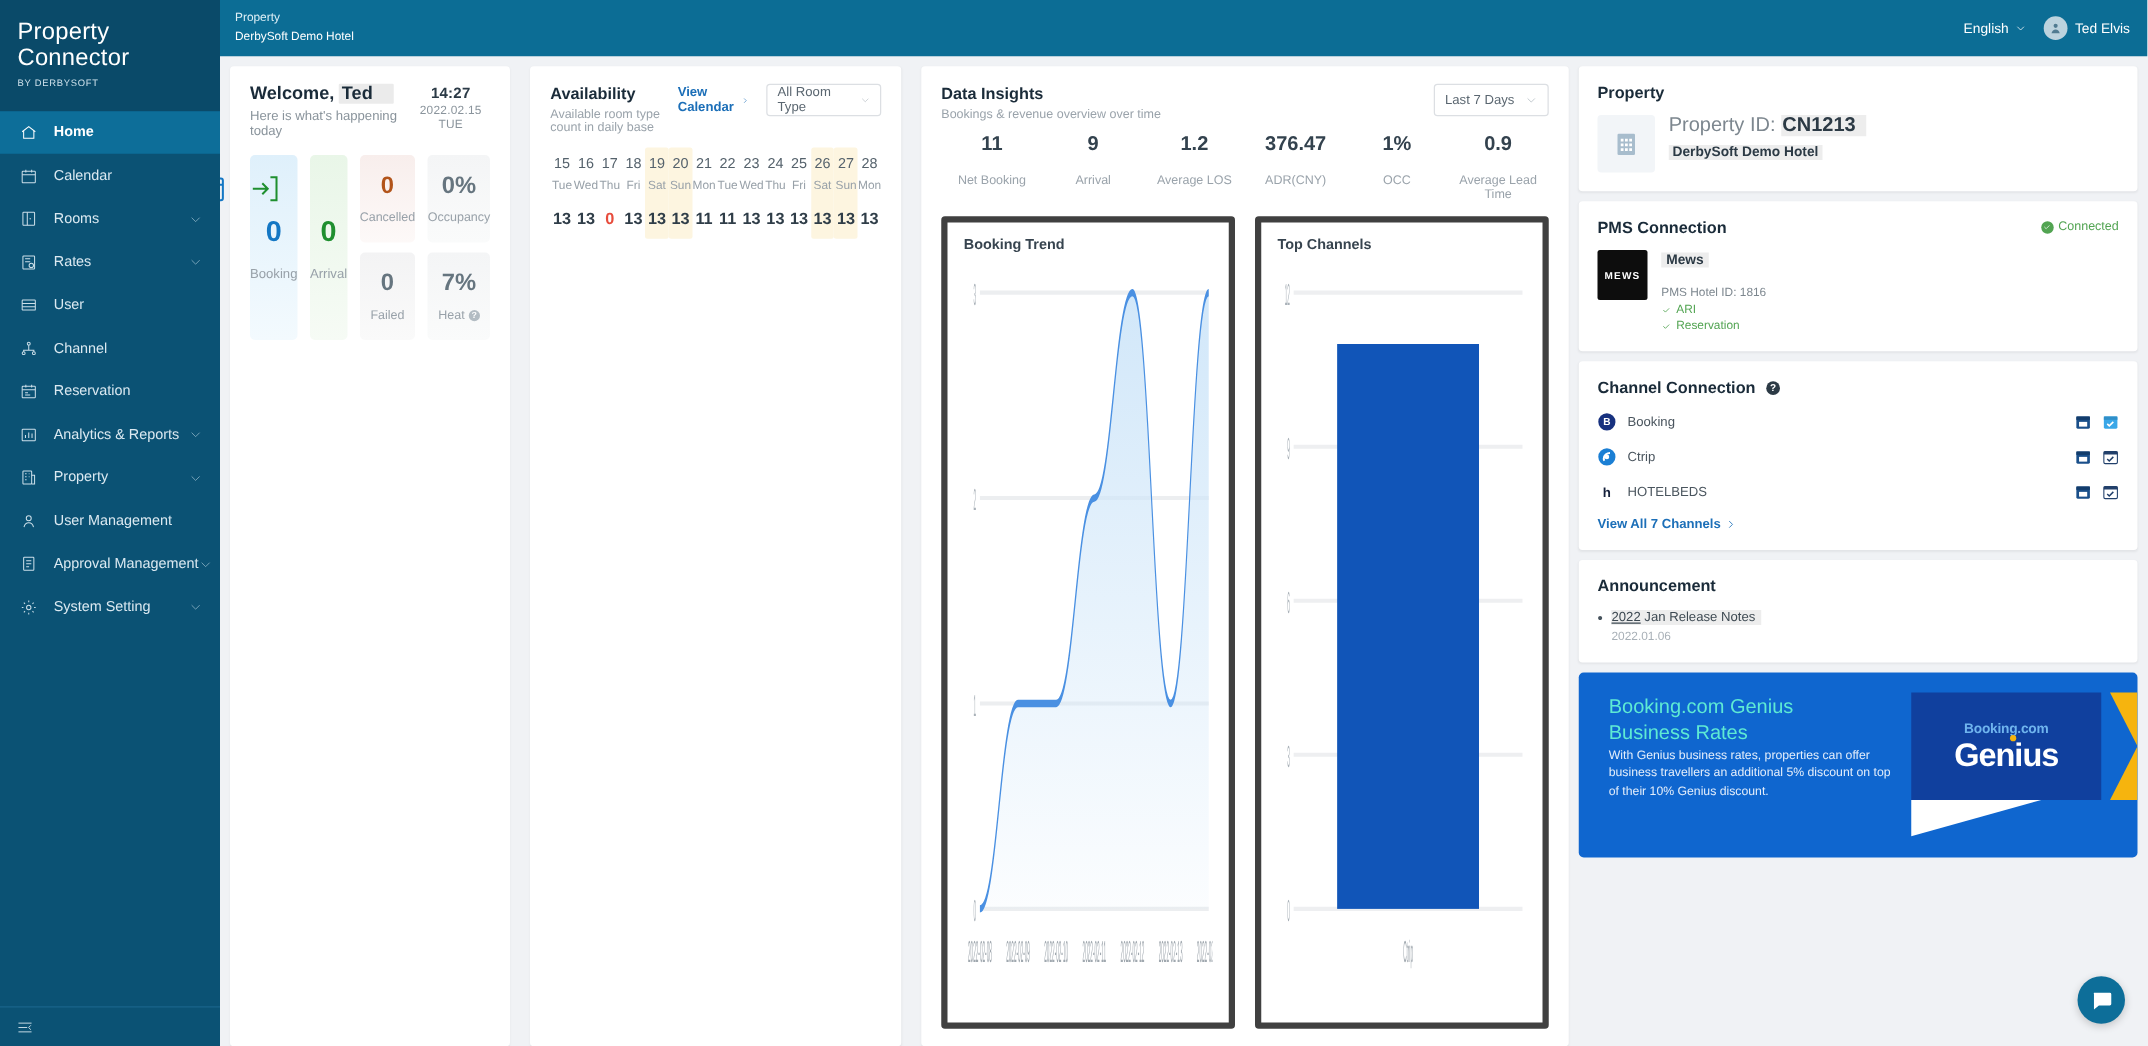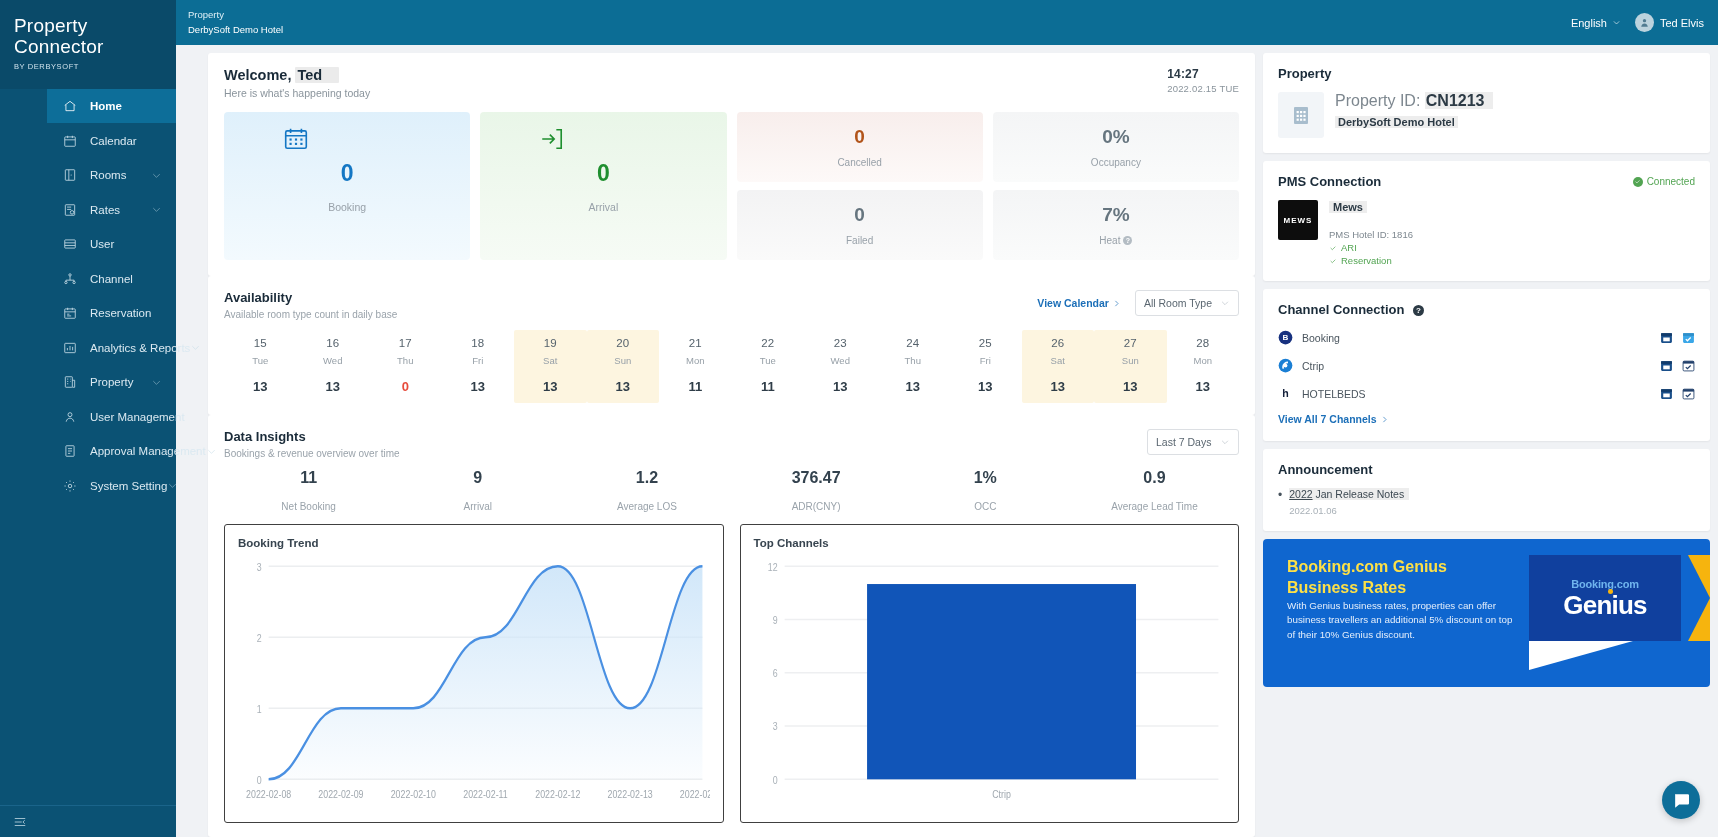--- a/index.html
+++ b/index.html
@@ -15,21 +15,21 @@
   
   .sidebar {
     width: 176px; flex: 0 0 176px;
     background: #0b5274;
     display: flex; flex-direction: column;
     position: relative;
   }
   .brand { padding: 16px 14px 18px 14px; background: #0a4a69; }
   .brand-title { color: #fff; font-size: 19px; font-weight: 400; letter-spacing: .2px; line-height: 1.1; }
   .brand-sub { color: #cfe2ec; font-size: 7.5px; letter-spacing: .6px; margin-top: 4px; }
-  .nav { flex: 1 1 auto; padding-top: 0; padding-left: 47px; }
+  .nav { flex: 1 1 auto; padding-top: 0; }
   .nav-item {
     display: flex; align-items: center;
     height: 34.5px; padding: 0 14px;
     color: #dbe9f1; font-size: 11.5px;
     cursor: pointer; position: relative;
   }
   .nav-item.active { background: #0d6e99; color: #fff; font-weight: bold; }
   .nav-ico { width: 18px; height: 18px; flex: 0 0 18px; margin-right: 11px; display: flex; align-items: center; justify-content: center; }
   .nav-ico svg { width: 14px; height: 14px; stroke: #cde0ea; fill: none; stroke-width: 1.4; }
   .nav-item.active .nav-ico svg { stroke: #ffffff; }
@@ -58,32 +58,32 @@
   .avatar {
     width: 19px; height: 19px; border-radius: 50%;
     background: #bcd3de; display: flex; align-items: center; justify-content: center;
   }
   .avatar svg { width: 11px; height: 11px; fill: #507b91; }
 
   .content {
     flex: 1 1 auto; display: flex; gap: 8px;
     padding: 8px 8px 0 8px; overflow: hidden;
   }
-  .col-left { flex: 1 1 auto; display: flex; flex-direction: column; gap: 0; min-width: 0; margin-left: 24px; }
+  .col-left { flex: 1 1 auto; display: flex; flex-direction: row; gap: 16px; min-width: 0; }
   .col-right { width: 447px; flex: 0 0 447px; display: flex; flex-direction: column; gap: 8px; }
 
   .card { background: #fff; border-radius: 3px; box-shadow: 0 1px 2px rgba(0,0,0,.06); }
 
   
   .welcome { padding: 14px 16px 16px 16px; }
   .welcome-head { display: flex; justify-content: space-between; align-items: flex-start; }
   .wel-title { font-size: 14.5px; color: #1a2b39; font-weight: bold; }
   .wel-name { background: #ebebeb; padding: 0 17px 0 2px; border-radius: 1px; font-weight: bold; }
   .wel-sub { font-size: 10.5px; color: #8a949c; margin-top: 4px; }
-  .wel-time { text-align: left; }
+  .wel-time { text-align: center; }
   .wel-clock { font-size: 12px; color: #2b3a46; font-weight: bold; letter-spacing: .2px; }
   .wel-date { font-size: 9.5px; color: #8a949c; margin-top: 2px; letter-spacing: .2px; }
 
   .kpis { display: flex; gap: 10px; margin-top: 13px; }
   .kpi-big {
     flex: 1 1 0; border-radius: 4px; padding: 14px 0 0 0;
     height: 148px; display: flex; flex-direction: column; align-items: center;
   }
   .kpi-blue { background: linear-gradient(180deg,#dff0fb 0%,#f3fafe 100%); }
   .kpi-green { background: linear-gradient(180deg,#e9f6e8 0%,#f6fbf5 100%); }
@@ -132,21 +132,21 @@
   .cal-val.zero { color: #e74c3c; }
 
   
   .insights { padding: 14px 16px 14px 16px; flex: 1 1 auto; display: flex; flex-direction: column; min-height: 0; }
   .ins-stats { display: flex; margin-top: 10px; }
   .ins-stat { flex: 1 1 0; text-align: center; }
   .ins-num { font-size: 16px; font-weight: bold; color: #33424e; }
   .ins-lbl { font-size: 10px; color: #9aa3ab; margin-top: 14px; }
 
   .charts { display: flex; gap: 16px; margin-top: 12px; flex: 1 1 auto; min-height: 0; }
-  .chart-box { flex: 1 1 0; border: 1px solid #404040; border-radius: 3px; padding: 12px 13px 6px 13px; min-width: 0; display: flex; flex-direction: column; }
+  .chart-box { flex: 1 1 0; border: 5px solid #404040; border-radius: 3px; padding: 12px 13px 6px 13px; min-width: 0; display: flex; flex-direction: column; }
   .chart-title { font-size: 11.5px; color: #37444f; font-weight: bold; }
   .chart-area { flex: 1 1 auto; position: relative; margin-top: 6px; }
   .chart-area svg { width: 100%; height: 100%; display: block; }
   .ax-txt { font-size: 7.5px; fill: #a9b1b8; font-family: "Liberation Sans", sans-serif; }
   .ax-txt-x { font-size: 7.5px; fill: #a0a8af; font-family: "Liberation Sans", sans-serif; }
 
   
   .rc { padding: 13px 15px 15px 15px; }
   .rc-title { font-size: 13px; color: #1a2b39; font-weight: bold; }
   .rc-head { display: flex; justify-content: space-between; align-items: center; }
@@ -184,21 +184,21 @@
   .ann-bullet { color: #46525c; font-size: 12px; line-height: 1; margin-top: 2px; }
   .ann-text { font-size: 10.5px; color: #3d4952; background: #ededed; display: inline-block; padding: 0 5px 0 0; }
   .ann-text u { text-decoration: underline; }
   .ann-date { font-size: 9.5px; color: #a8b0b7; margin-top: 4px; }
 
   .promo {
     background: #0f66cf; border-radius: 4px; height: 148px;
     display: flex; overflow: hidden; position: relative;
   }
   .promo-left { padding: 18px 0 0 24px; width: 258px; flex: 0 0 258px; }
-  .promo-h { color: #fde047; font-size: 16px; font-weight: bold; line-height: 1.3; }
+  .promo-h { color: #5eead4; font-size: 16px; font-weight: normal; line-height: 1.3; }
   .promo-p { color: #e4eefb; font-size: 9.8px; line-height: 1.5; width: 228px; }
   .promo-right { flex: 1 1 auto; position: relative; }
   .genius-panel {
     position: absolute; left: 8px; top: 16px; width: 152px; height: 86px;
     background: #10409e; display: flex; flex-direction: column; align-items: center; justify-content: center;
   }
   .bk-com { font-size: 11px; font-weight: bold; color: #fff; letter-spacing: -.2px; }
   .bk-com span { color: #6fb4ee; }
   .genius-word { font-size: 26px; font-weight: bold; color: #fff; letter-spacing: -.8px; line-height: 1; margin-top: 2px; position: relative; }
   .genius-dot { position: absolute; width: 5px; height: 5px; border-radius: 50%; background: #f6b40e; left: 45px; top: -3px; }

